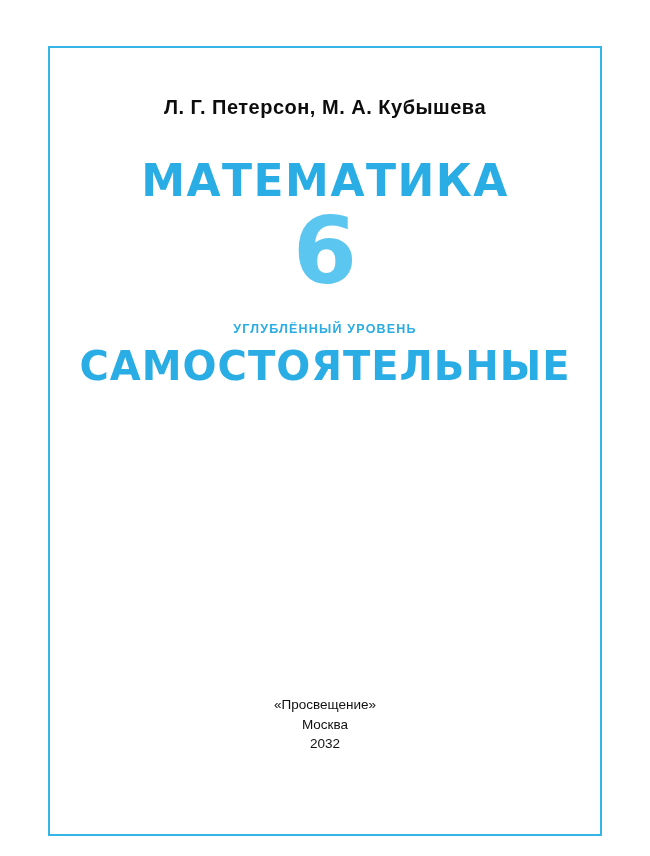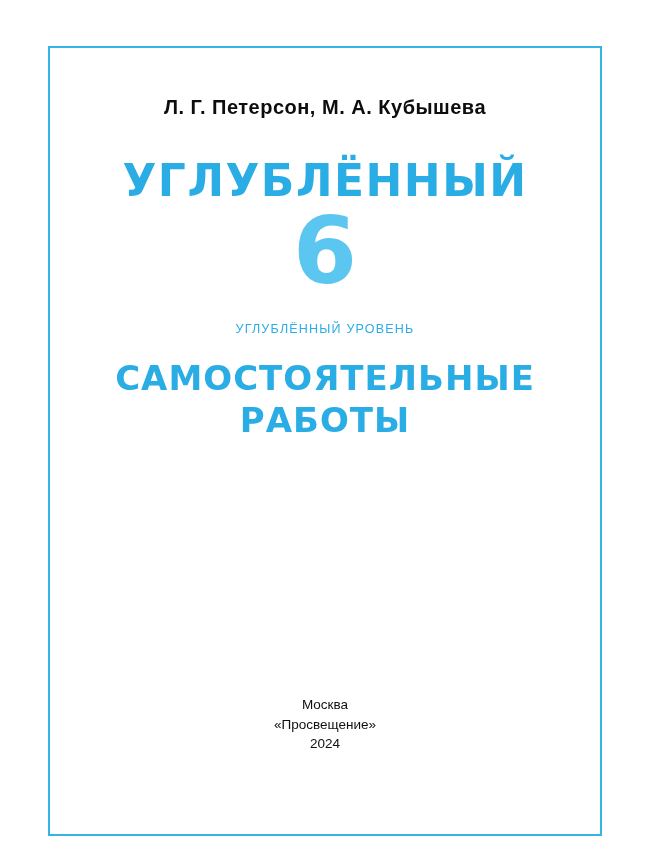--- a/index.html
+++ b/index.html
@@ -87,29 +87,29 @@
     font-size: 32px;
     font-weight: bold;
     letter-spacing: 3px;
     color: #29ade4;
     font-family: "DejaVu Sans", sans-serif;
   }
 
   .level {
     margin-top: -10px;
     font-size: 12.5px;
-    font-weight: normal;
+    font-weight: bold;
     letter-spacing: 1.2px;
     color: #29ade4;
     font-family: "Liberation Sans", sans-serif;
   }
 
   .title {
-    margin-top: 22px;
-    font-size: 34px;
+    margin-top: 6px;
+    font-size: 40px;
     font-weight: bold;
     letter-spacing: 1px;
     line-height: 1.23;
     color: #29ade4;
     font-family: "DejaVu Sans", sans-serif;
   }
   .title .line2 { letter-spacing: 1px; }
 
   .kind {
     margin-top: 36px;
@@ -133,34 +133,33 @@
 <body>
 
 <div class="page">
 
   <div class="frame"></div>
 
   <div class="content">
 
     <div class="authors">Л. Г. Петерсон, М. А. Кубышева</div>
 
-    <div class="subject">УГЛУБЛЁННЫЙ</div>
+    <div class="subject">МАТЕМАТИКА</div>
 
     <div class="grade-block">
       <div class="grade-number">6</div>
     </div>
 
     <div class="level">УГЛУБЛЁННЫЙ УРОВЕНЬ</div>
 
     <div class="title">
       <div class="line1">САМОСТОЯТЕЛЬНЫЕ</div>
-      <div class="line3">РАБОТЫ</div>
     </div>
 
 
     <div class="imprint">
+      <div>«Просвещение»</div>
       <div>Москва</div>
-      <div>«Просвещение»</div>
-      <div>2024</div>
+      <div>2032</div>
     </div>
 
   </div>
 </div>
 
 </body></html>

